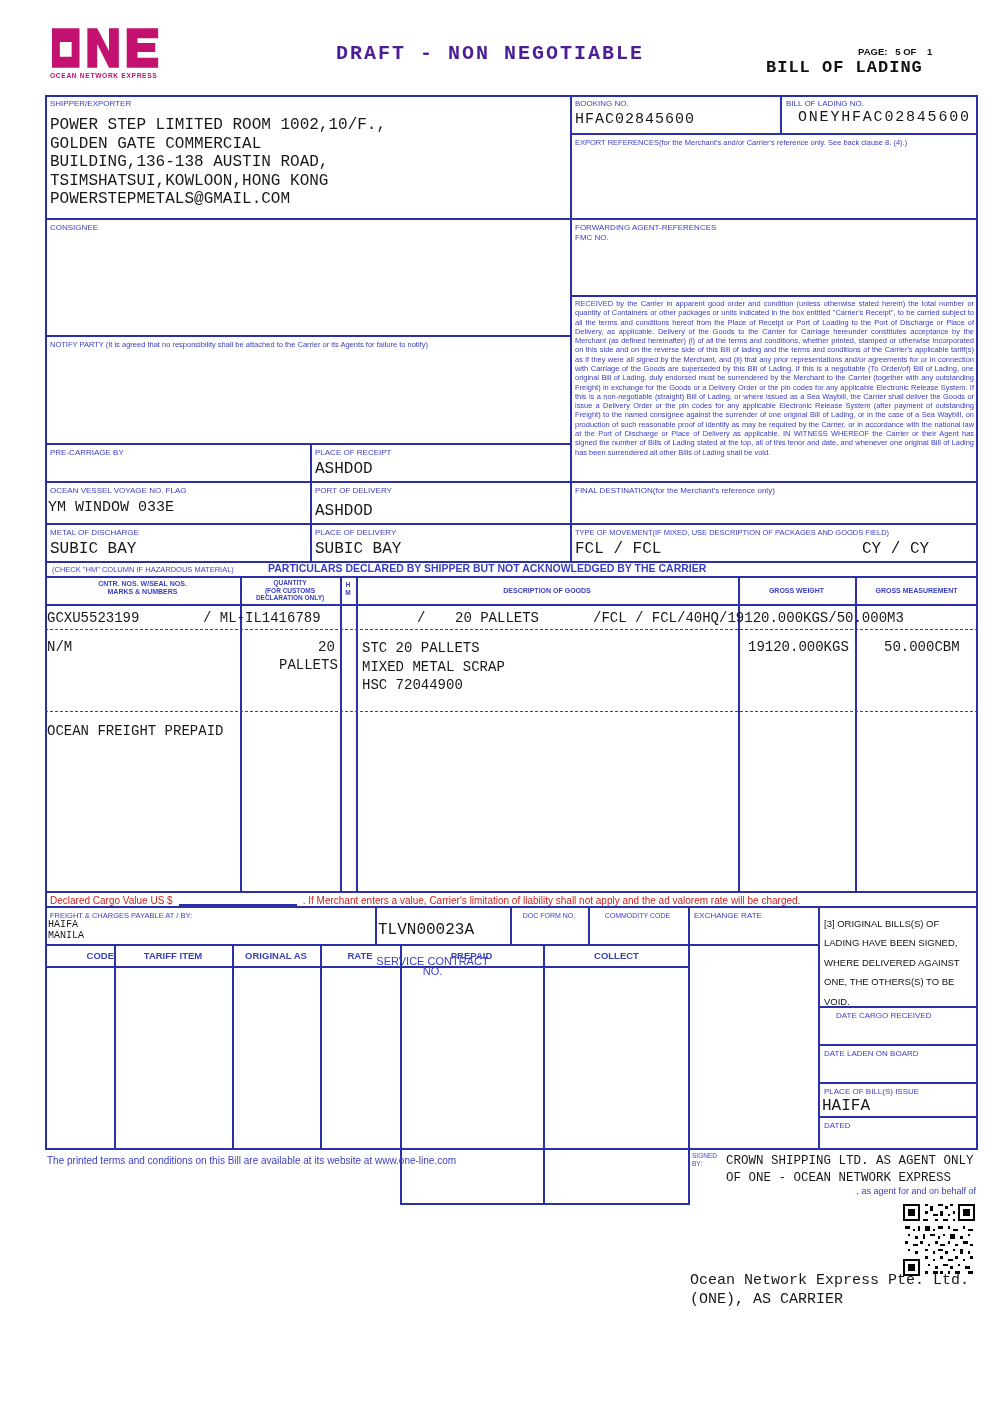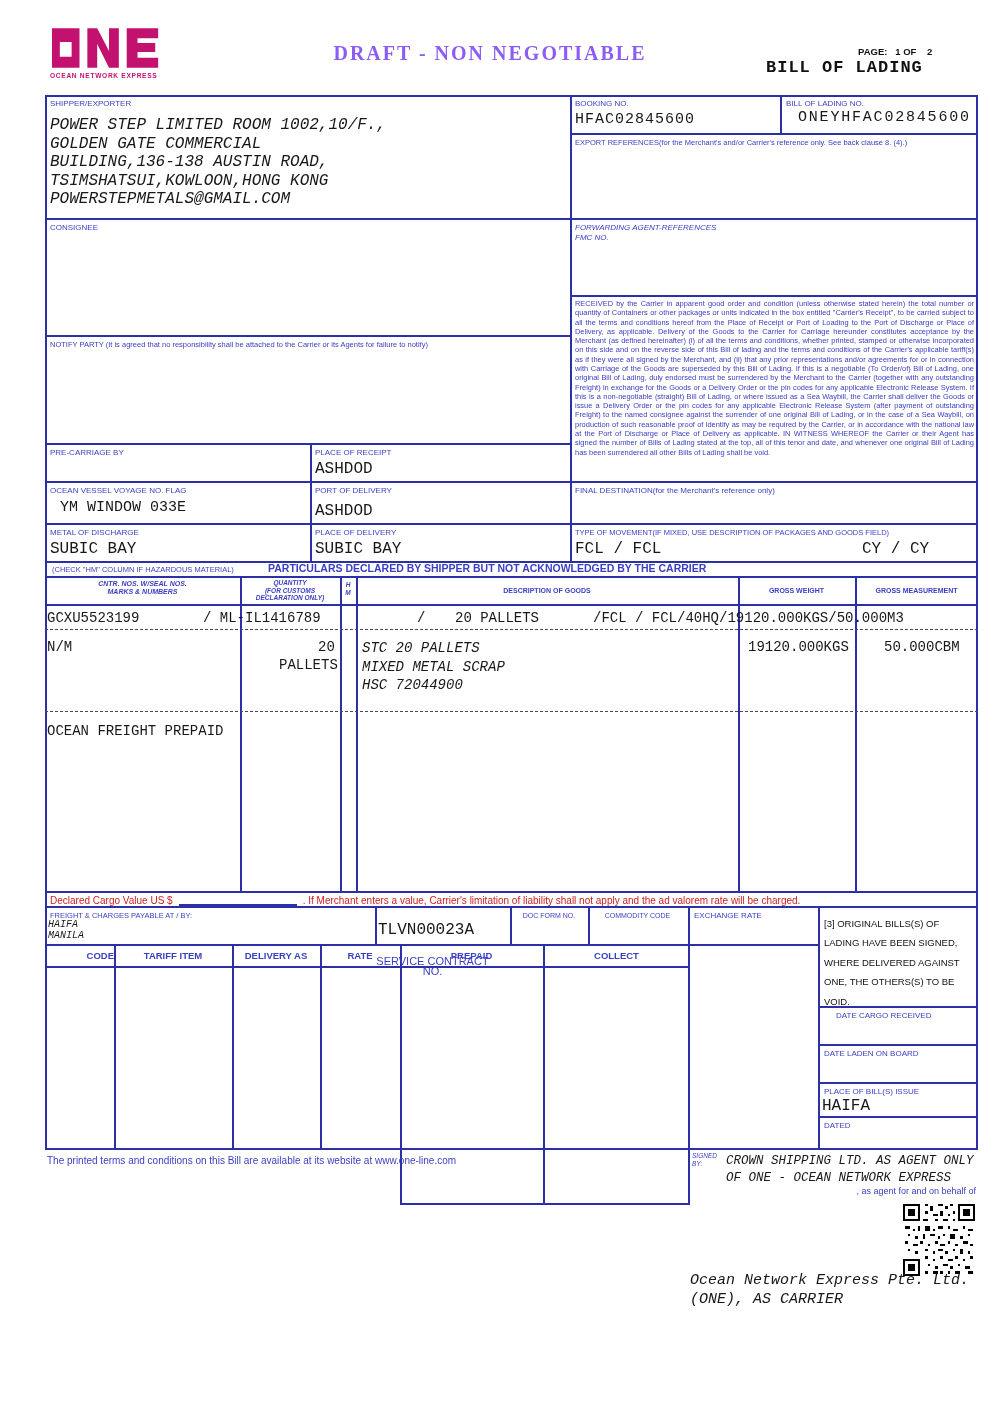--- a/index.html
+++ b/index.html
@@ -4,44 +4,44 @@
 <style>
   html,body{margin:0;padding:0;background:#f2f2f2;}
   .sheet{position:relative;width:1000px;height:1413px;background:#ffffff;overflow:hidden;
          font-family:"Liberation Sans",sans-serif;}
   .abs{position:absolute;}
   .hl{position:absolute;height:2px;background:#2b2fa8;}
   .vl{position:absolute;width:2px;background:#2b2fa8;}
   .dash{position:absolute;height:0;border-top:1px dashed #4a4a4a;}
   .lab{position:absolute;color:#3a3ec2;font-size:8px;line-height:9.5px;}
   .labc{text-align:center;}
-  .pre{white-space:pre-line;font-style:italic;}
+  .pre{white-space:pre-line;}
   .prex{white-space:pre;}
   .mono{position:absolute;font-family:"Liberation Mono","DejaVu Sans Mono",monospace;color:#181818;}
   .fineprint{position:absolute;color:#3a3ec2;font-size:7.45px;line-height:9.28px;text-align:justify;}
   .red{color:#cc2020;}
   .colhead{position:absolute;color:#3a3ec2;font-weight:700;text-align:center;}
 </style>
 </head>
 <body>
 
 <div class="sheet">
 
   <div class="abs" style="left:50px;top:26px;width:118px;height:44px;">
     <svg width="118" height="44" viewBox="0 0 120 44">
       <path fill="#c2116e" fill-rule="evenodd" d="M2,2 h28 v40 h-28 z M10,16 h12 v15 h-12 z"></path>
       <path fill="#c2116e" d="M38,42 V2 h10 l12,23 V2 h10 v40 h-10 L48,18 v24 z"></path>
       <path fill="#c2116e" d="M78,2 h32 v10 h-21 v5 h18 v9 h-18 v6 h21 v10 h-32 z"></path>
     </svg>
   </div>
   <div class="abs" style="left:50px;top:72px;font-size:6.6px;font-weight:700;letter-spacing:0.7px;color:#c2116e;">OCEAN NETWORK EXPRESS</div>
 
-  <div class="abs" style="left:290px;top:42px;width:400px;text-align:center;font-family:Liberation Serif, serif;font-weight:700;font-size:20px;letter-spacing:2px;color:#8b5cf6;">DRAFT - NON NEGOTIABLE</div>
-
-  <div class="abs prex" style="left:858px;top:46px;font-size:9.5px;font-weight:700;color:#111;">PAGE:   1 OF    2</div>
+  <div class="abs" style="left:290px;top:42px;width:400px;text-align:center;font-family:Liberation Mono, monospace;font-weight:700;font-size:20px;letter-spacing:2px;color:#4c1d95;">DRAFT - NON NEGOTIABLE</div>
+
+  <div class="abs prex" style="left:858px;top:46px;font-size:9.5px;font-weight:700;color:#111;">PAGE:   5 OF    1</div>
   <div class="abs" style="left:766px;top:58px;font-family:'Liberation Mono','DejaVu Sans Mono',monospace;font-weight:700;font-size:17px;letter-spacing:1px;color:#111;">BILL OF LADING</div>
 
   <div>
 
     <i class="hl" style="left:45px;top:95px;width:933px;"></i>
     <i class="hl" style="left:570px;top:133px;width:408px;"></i>
     <i class="hl" style="left:45px;top:218px;width:933px;"></i>
     <i class="hl" style="left:570px;top:295px;width:408px;"></i>
     <i class="hl" style="left:45px;top:335px;width:525px;"></i>
     <i class="hl" style="left:45px;top:443px;width:525px;"></i>
@@ -108,21 +108,21 @@
   <div class="lab pre" style="left:575px;top:223px;">FORWARDING AGENT-REFERENCES
 FMC NO.</div>
 
   <div class="fineprint" style="left:575px;top:299px;width:399px;height:181px;">RECEIVED by the Carrier in apparent good order and condition (unless otherwise stated herein) the total number or quantity of Containers or other packages or units indicated in the box entitled "Carrier's Receipt", to be carried subject to all the terms and conditions hereof from the Place of Receipt or Port of Loading to the Port of Discharge or Place of Delivery, as applicable.  Delivery of the Goods to the Carrier for Carriage hereunder constitutes acceptance by the Merchant (as defined hereinafter) (i) of all the terms and conditions, whether printed, stamped or otherwise incorporated on this side and on the reverse side of this Bill of lading and the terms and conditions of the Carrier's applicable tariff(s) as if they were all signed by the Merchant, and (ii) that any prior representations and/or agreements for or in connection with Carriage of the Goods are superseded by this Bill of Lading.  If this is a negotiable (To Order/of) Bill of Lading, one original Bill of Lading, duly endorsed must be surrendered by the Merchant to the Carrier (together with any outstanding Freight) in exchange for the Goods or a Delivery Order or the pin codes for any applicable Electronic Release System.  If this is a non-negotiable (straight) Bill of Lading, or where issued as a Sea Waybill, the Carrier shall deliver the Goods or issue a Delivery Order or the pin codes for any applicable Electronic Release System (after payment of outstanding Freight) to the named consignee against the surrender of one original Bill of Lading, or in the case of a Sea Waybill, on production of such reasonable proof of identify as may be required by the Carrier, or in accordance with the national law at the Port of Discharge or Place of Delivery as applicable.  IN WITNESS WHEREOF the Carrier or their Agent has signed the number of Bills of Lading stated at the top, all of this tenor and date, and whenever one original Bill of Lading has been surrendered all other Bills of Lading shall be void.</div>
 
   <div class="lab" style="left:50px;top:448px;">PRE-CARRIAGE BY</div>
   <div class="lab" style="left:315px;top:448px;">PLACE OF RECEIPT</div>
   <div class="mono" style="left:315px;top:460px;font-size:16px;">ASHDOD</div>
 
   <div class="lab" style="left:50px;top:486px;">OCEAN VESSEL VOYAGE NO.  FLAG</div>
-  <div class="mono" style="left:48px;top:499px;font-size:15px;margin-left:12px;">YM WINDOW 033E</div>
+  <div class="mono" style="left:48px;top:499px;font-size:15px;">YM WINDOW 033E</div>
   <div class="lab" style="left:315px;top:486px;">PORT OF DELIVERY</div>
   <div class="mono" style="left:315px;top:502px;font-size:16px;">ASHDOD</div>
   <div class="lab" style="left:575px;top:486px;">FINAL DESTINATION(for the Merchant's reference only)</div>
 
   <div class="lab" style="left:50px;top:528px;">METAL OF DISCHARGE</div>
   <div class="mono" style="left:50px;top:540px;font-size:16px;">SUBIC BAY</div>
   <div class="lab" style="left:315px;top:528px;">PLACE OF DELIVERY</div>
   <div class="mono" style="left:315px;top:540px;font-size:16px;">SUBIC BAY</div>
   <div class="lab" style="left:575px;top:528px;font-size:7.5px;text-align:center;">TYPE OF MOVEMENT(IF MIXED, USE DESCRIPTION OF PACKAGES AND GOODS FIELD)</div>
   <div class="mono" style="left:575px;top:540px;font-size:16px;">FCL / FCL</div>
@@ -170,21 +170,21 @@
 MANILA</div>
 
   <div class="lab labc" style="left:375px;top:957px;width:115px;font-size:11px;">SERVICE CONTRACT NO.</div>
   <div class="mono" style="left:378px;top:921px;font-size:16px;">TLVN00023A</div>
   <div class="lab labc" style="left:510px;top:911px;width:78px;font-size:7px;">DOC FORM NO.</div>
   <div class="lab labc" style="left:588px;top:911px;width:99px;font-size:7px;">COMMODITY CODE</div>
   <div class="lab" style="left:694px;top:911px;">EXCHANGE RATE</div>
 
   <div class="colhead" style="left:45px;top:950px;width:69px;font-size:9.5px;text-align:right;">CODE</div>
   <div class="colhead" style="left:114px;top:950px;width:118px;font-size:9.5px;">TARIFF ITEM</div>
-  <div class="colhead" style="left:232px;top:950px;width:88px;font-size:9.5px;">DELIVERY AS</div>
+  <div class="colhead" style="left:232px;top:950px;width:88px;font-size:9.5px;">ORIGINAL AS</div>
   <div class="colhead" style="left:320px;top:950px;width:80px;font-size:9.5px;">RATE</div>
   <div class="colhead" style="left:400px;top:950px;width:143px;font-size:9.5px;">PREPAID</div>
   <div class="colhead" style="left:543px;top:950px;width:147px;font-size:9.5px;">COLLECT</div>
 
   <div class="abs" style="left:824px;top:914px;width:150px;font-size:9.5px;line-height:19.4px;color:#111;">[3] ORIGINAL BILLS(S) OF LADING HAVE BEEN SIGNED, WHERE DELIVERED AGAINST ONE, THE OTHERS(S) TO BE VOID.</div>
   <div class="lab" style="left:824px;top:1011px;padding-left:12px;">DATE CARGO RECEIVED</div>
   <div class="lab" style="left:824px;top:1049px;">DATE LADEN ON BOARD</div>
   <div class="lab" style="left:824px;top:1087px;">PLACE OF BILL(S) ISSUE</div>
   <div class="mono" style="left:822px;top:1097px;font-size:16px;">HAIFA</div>
   <div class="lab" style="left:824px;top:1121px;">DATED</div>

